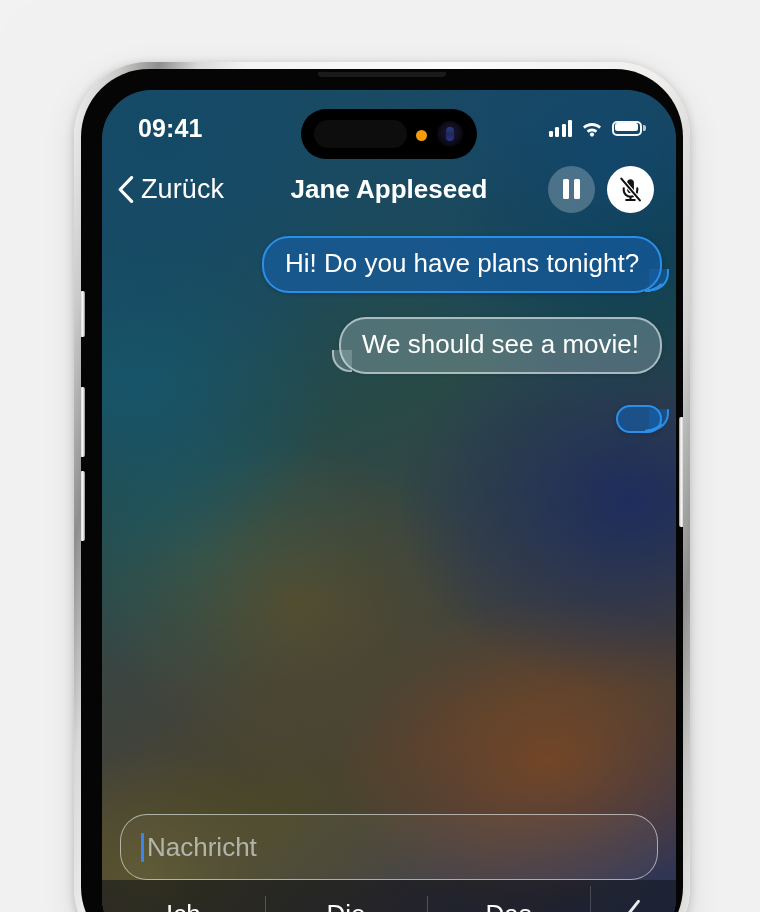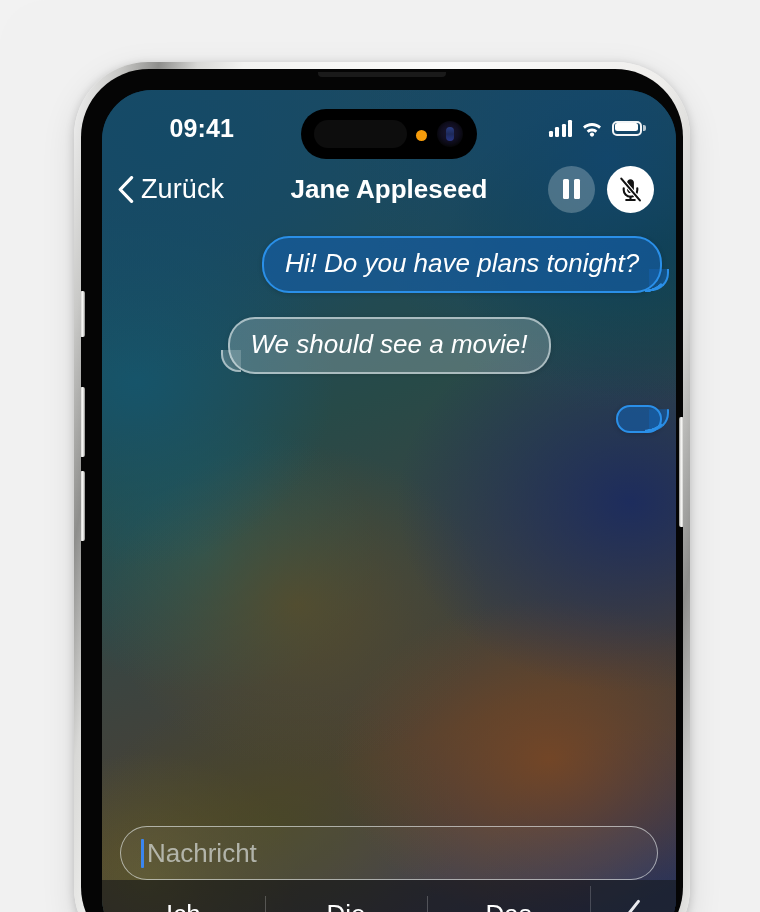--- a/index.html
+++ b/index.html
@@ -127,21 +127,20 @@
     display: flex;
     align-items: center;
     padding: 14px 34px 0 36px;
     color: #ffffff;
   }
   #status-time {
     font-size: 25px;
     font-weight: bold;
     letter-spacing: 0.1px;
     min-width: 96px;
-    text-align: right;
   }
   #status-right {
     margin-left: auto;
     display: flex;
     align-items: center;
     gap: 9px;
   }
 
   
   #signal-icon { display: flex; align-items: flex-end; gap: 2.5px; height: 17px; }
@@ -276,23 +275,23 @@
 
   
   #conversation {
     position: absolute;
     top: 140px;
     left: 0; right: 0;
     bottom: 132px;
     padding: 0 14px;
     z-index: 3;
   }
-  .msg-row { display: flex; font-style: italic; }
+  .msg-row { display: flex; }
   .msg-row.out { justify-content: flex-end; }
-  .msg-row.in  { justify-content: center; }
+  .msg-row.in  { justify-content: flex-end; }
 
   .bubble {
     position: relative;
     max-width: 400px;
     padding: 11px 21px 13px;
     font-size: 26px;
     color: #ffffff;
     line-height: 1.12;
     white-space: nowrap;
   }
@@ -347,21 +346,21 @@
 
   
   #input-bar {
     position: absolute;
     left: 0; right: 0;
     bottom: 68px;
     padding: 0 18px;
     z-index: 4;
   }
   #message-input {
-    height: 54px;
+    height: 66px;
     border: 1.5px solid rgba(232,238,238,0.62);
     border-radius: 27px;
     display: flex;
     align-items: center;
     padding: 0 20px;
     background: rgba(255,255,255,0.045);
     cursor: text;
   }
   #text-cursor {
     width: 3px;

